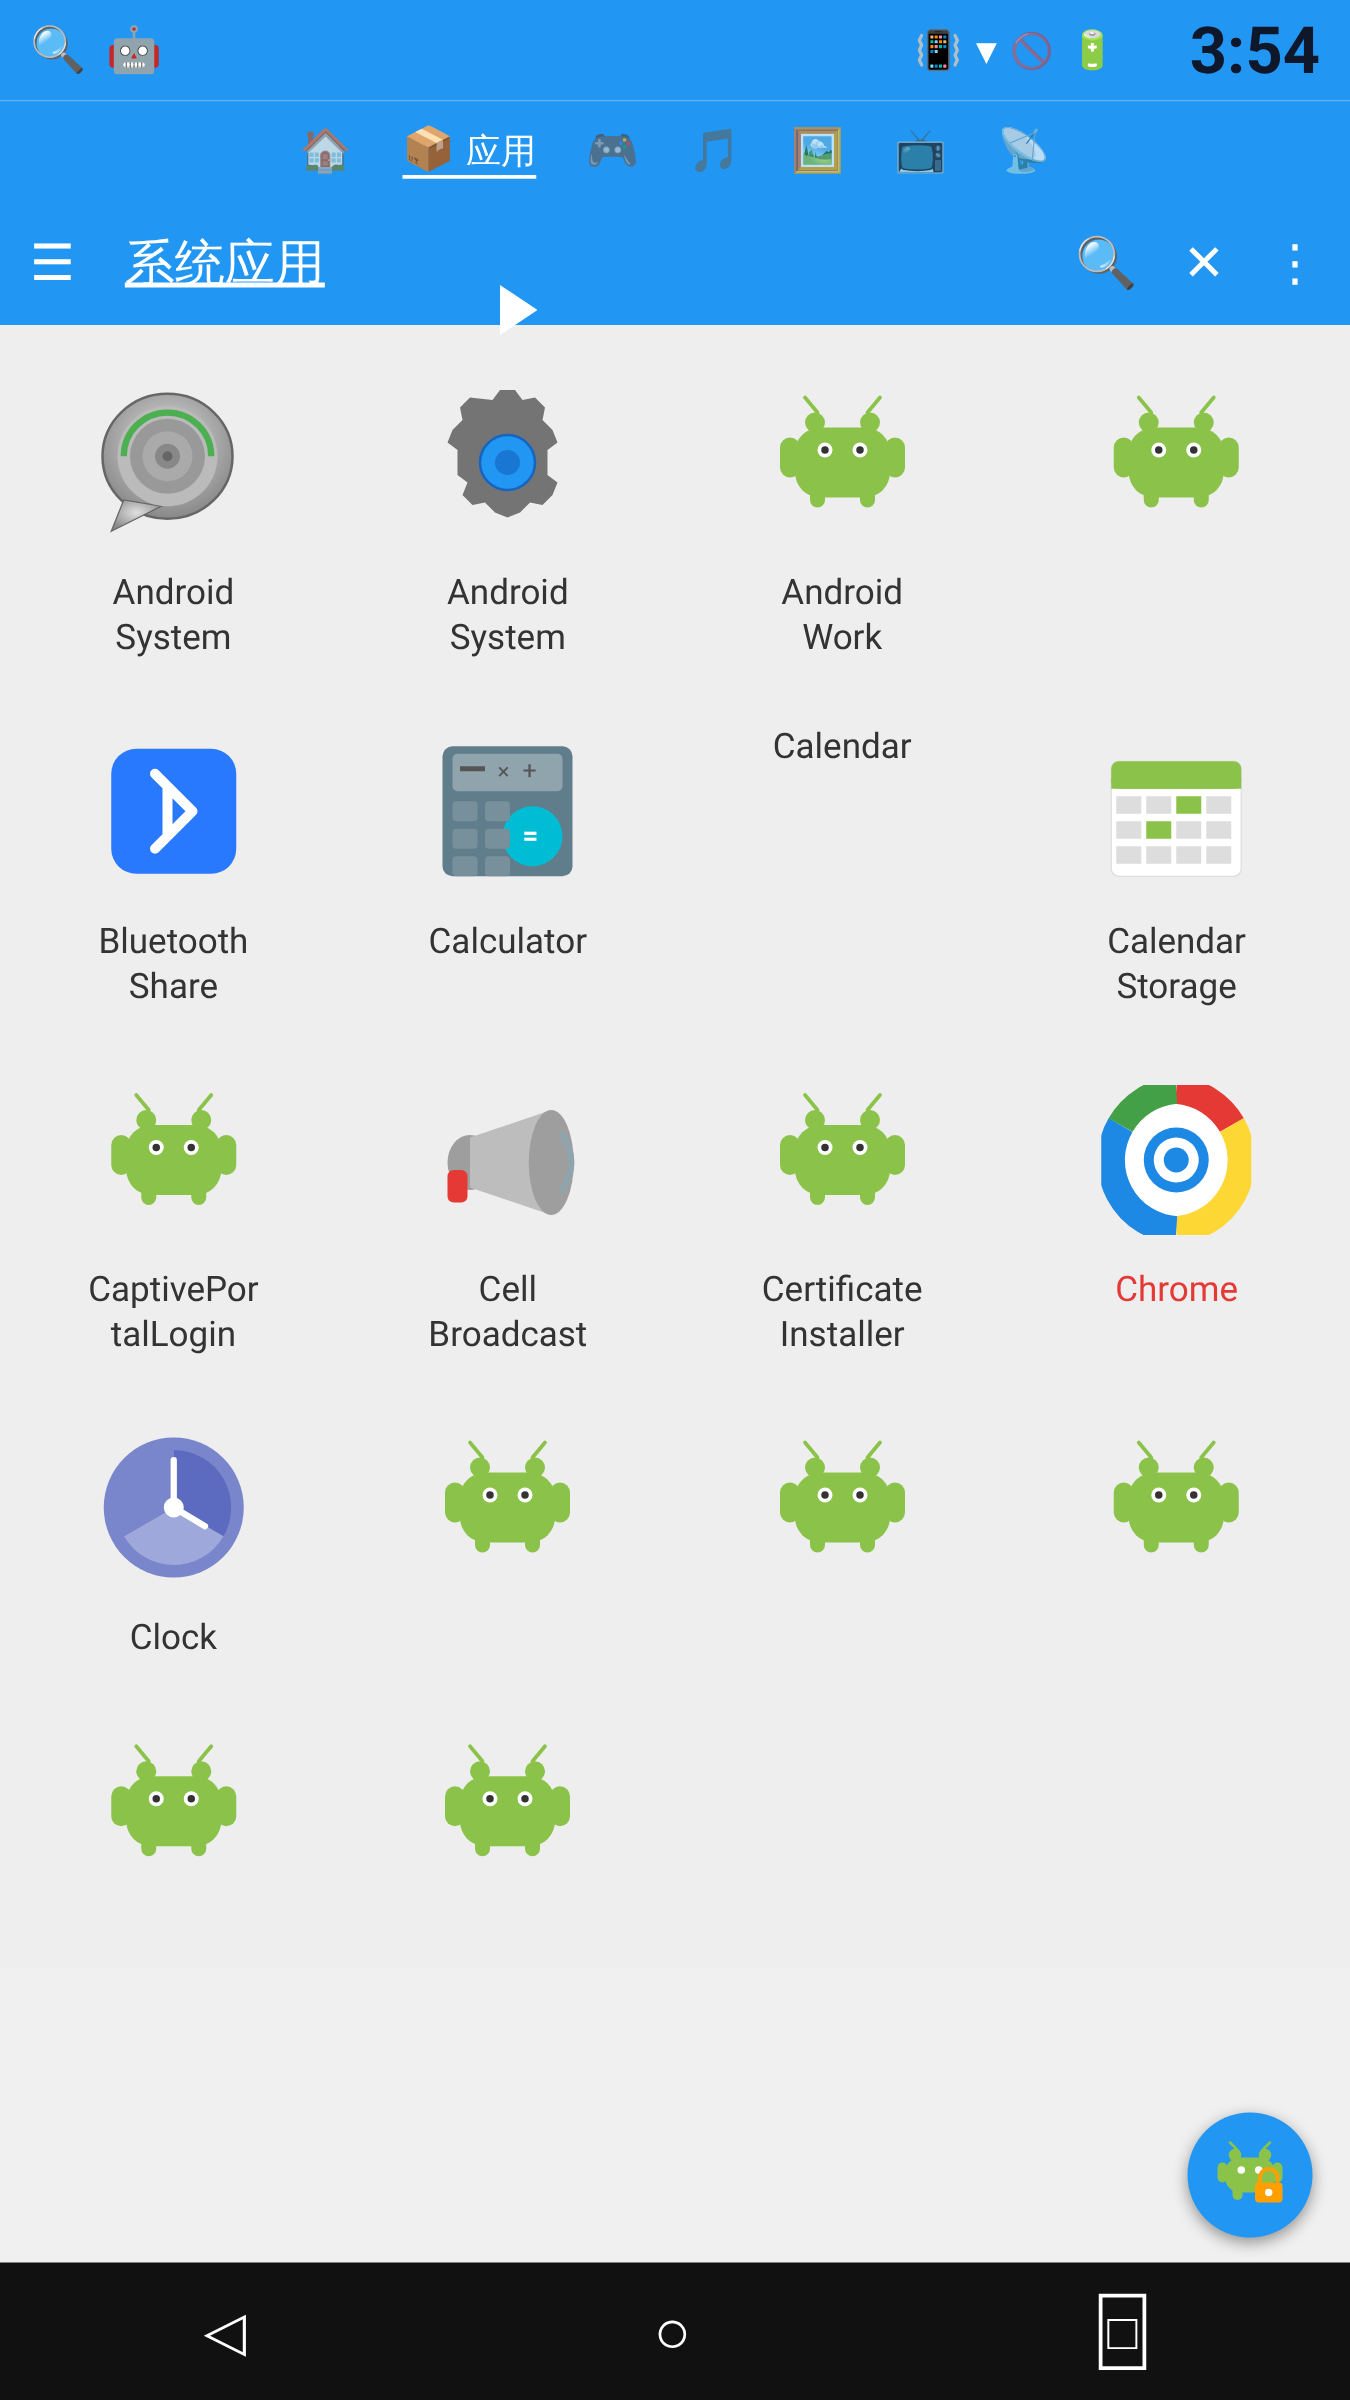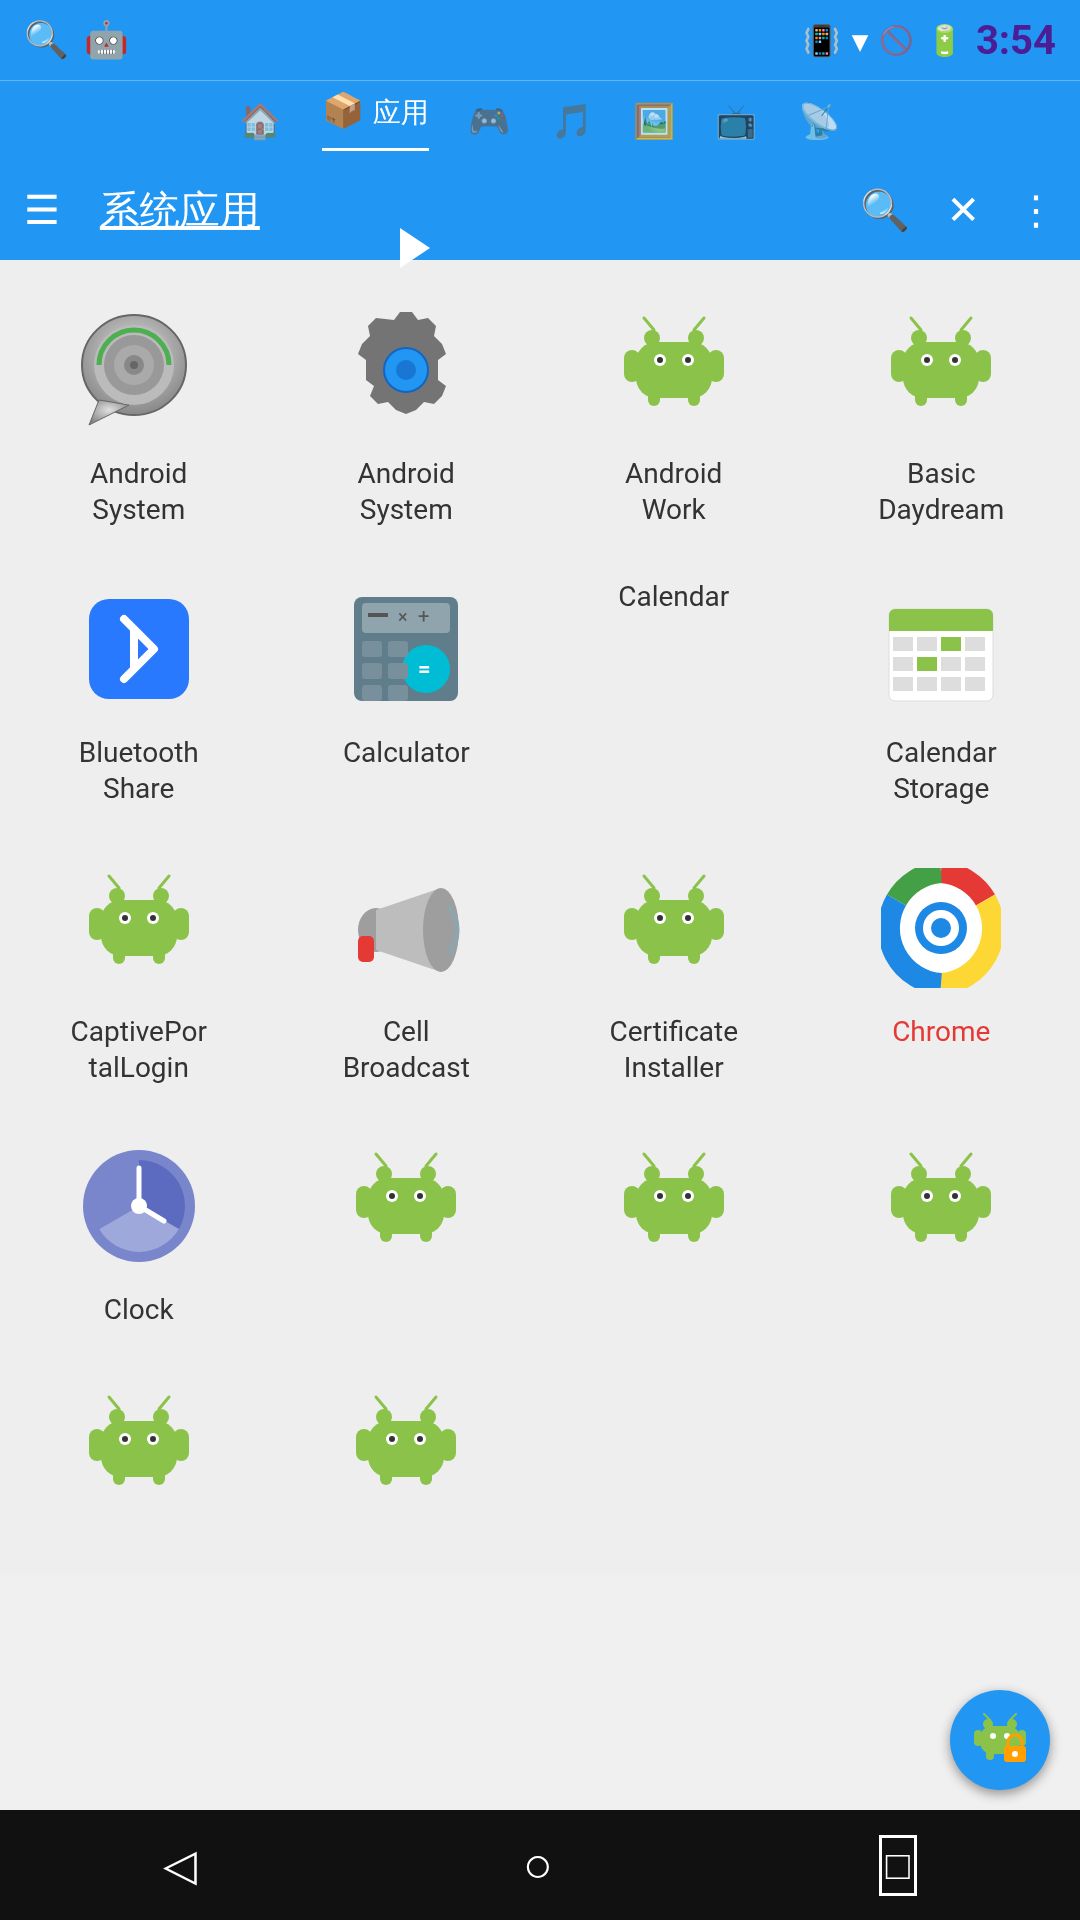--- a/index.html
+++ b/index.html
@@ -136,27 +136,27 @@
 <div id="status-bar">
   <div class="status-left">
     <span style="color:white;font-size:36px;">🔍</span>
     <span style="color:white;font-size:36px;">🤖</span>
   </div>
   <div class="status-right">
     <span style="font-size:30px;">📳</span>
     <span style="font-size:30px;">▾</span>
     <span style="font-size:28px; opacity:0.5;">🚫</span>
     <span style="font-size:30px;">🔋</span>
-    <span style="font-size:40px;font-weight:bold;color:#4c1d95;">3:54</span>
+    <span style="font-size:52px;font-weight:bold;color:#0f172a;margin-left:47px;">3:54</span>
   </div>
 </div>
 
 <div id="tab-bar">
   <span class="tab-icon" style="font-size:34px;">🏠</span>
-  <span class="tab-icon active" style="font-size:34px; color:white; border-bottom:3px solid white; padding-bottom:16px;text-align:right;">
+  <span class="tab-icon active" style="font-size:34px; color:white; border-bottom:3px solid white; padding-bottom:0;text-align:right;">
     📦 <span style="font-size:28px;">应用</span>
   </span>
   <span class="tab-icon" style="font-size:34px;">🎮</span>
   <span class="tab-icon" style="font-size:34px;">🎵</span>
   <span class="tab-icon" style="font-size:34px;">🖼️</span>
   <span class="tab-icon" style="font-size:34px;">📺</span>
   <span class="tab-icon" style="font-size:34px;">📡</span>
 </div>
 
 <div id="action-bar">
@@ -243,21 +243,20 @@
         <rect x="34" y="72" width="12" height="24" rx="6" fill="#8BC34A"></rect>
         <rect x="74" y="72" width="12" height="24" rx="6" fill="#8BC34A"></rect>
         <circle cx="46" cy="50" r="6" fill="white"></circle>
         <circle cx="74" cy="50" r="6" fill="white"></circle>
         <circle cx="46" cy="50" r="3" fill="#333"></circle>
         <circle cx="74" cy="50" r="3" fill="#333"></circle>
         <line x1="40" y1="20" x2="30" y2="8" stroke="#8BC34A" stroke-width="3" stroke-linecap="round"></line>
         <line x1="80" y1="20" x2="90" y2="8" stroke="#8BC34A" stroke-width="3" stroke-linecap="round"></line>
       </svg>
     </div>
-    <span class="app-name">Basic<br>Daydream</span>
   </div>
 
   <div class="app-item">
     <div class="app-icon-wrap">
       <svg width="120" height="120" viewBox="0 0 120 120">
         <rect x="10" y="10" width="100" height="100" rx="20" fill="#2979FF"></rect>
         <path d="M45,30 L75,60 L55,80 L55,40 L75,60 L45,90" stroke="white" stroke-width="8" fill="none" stroke-linecap="round" stroke-linejoin="round"></path>
       </svg>
     </div>
     <span class="app-name">Bluetooth<br>Share</span>

